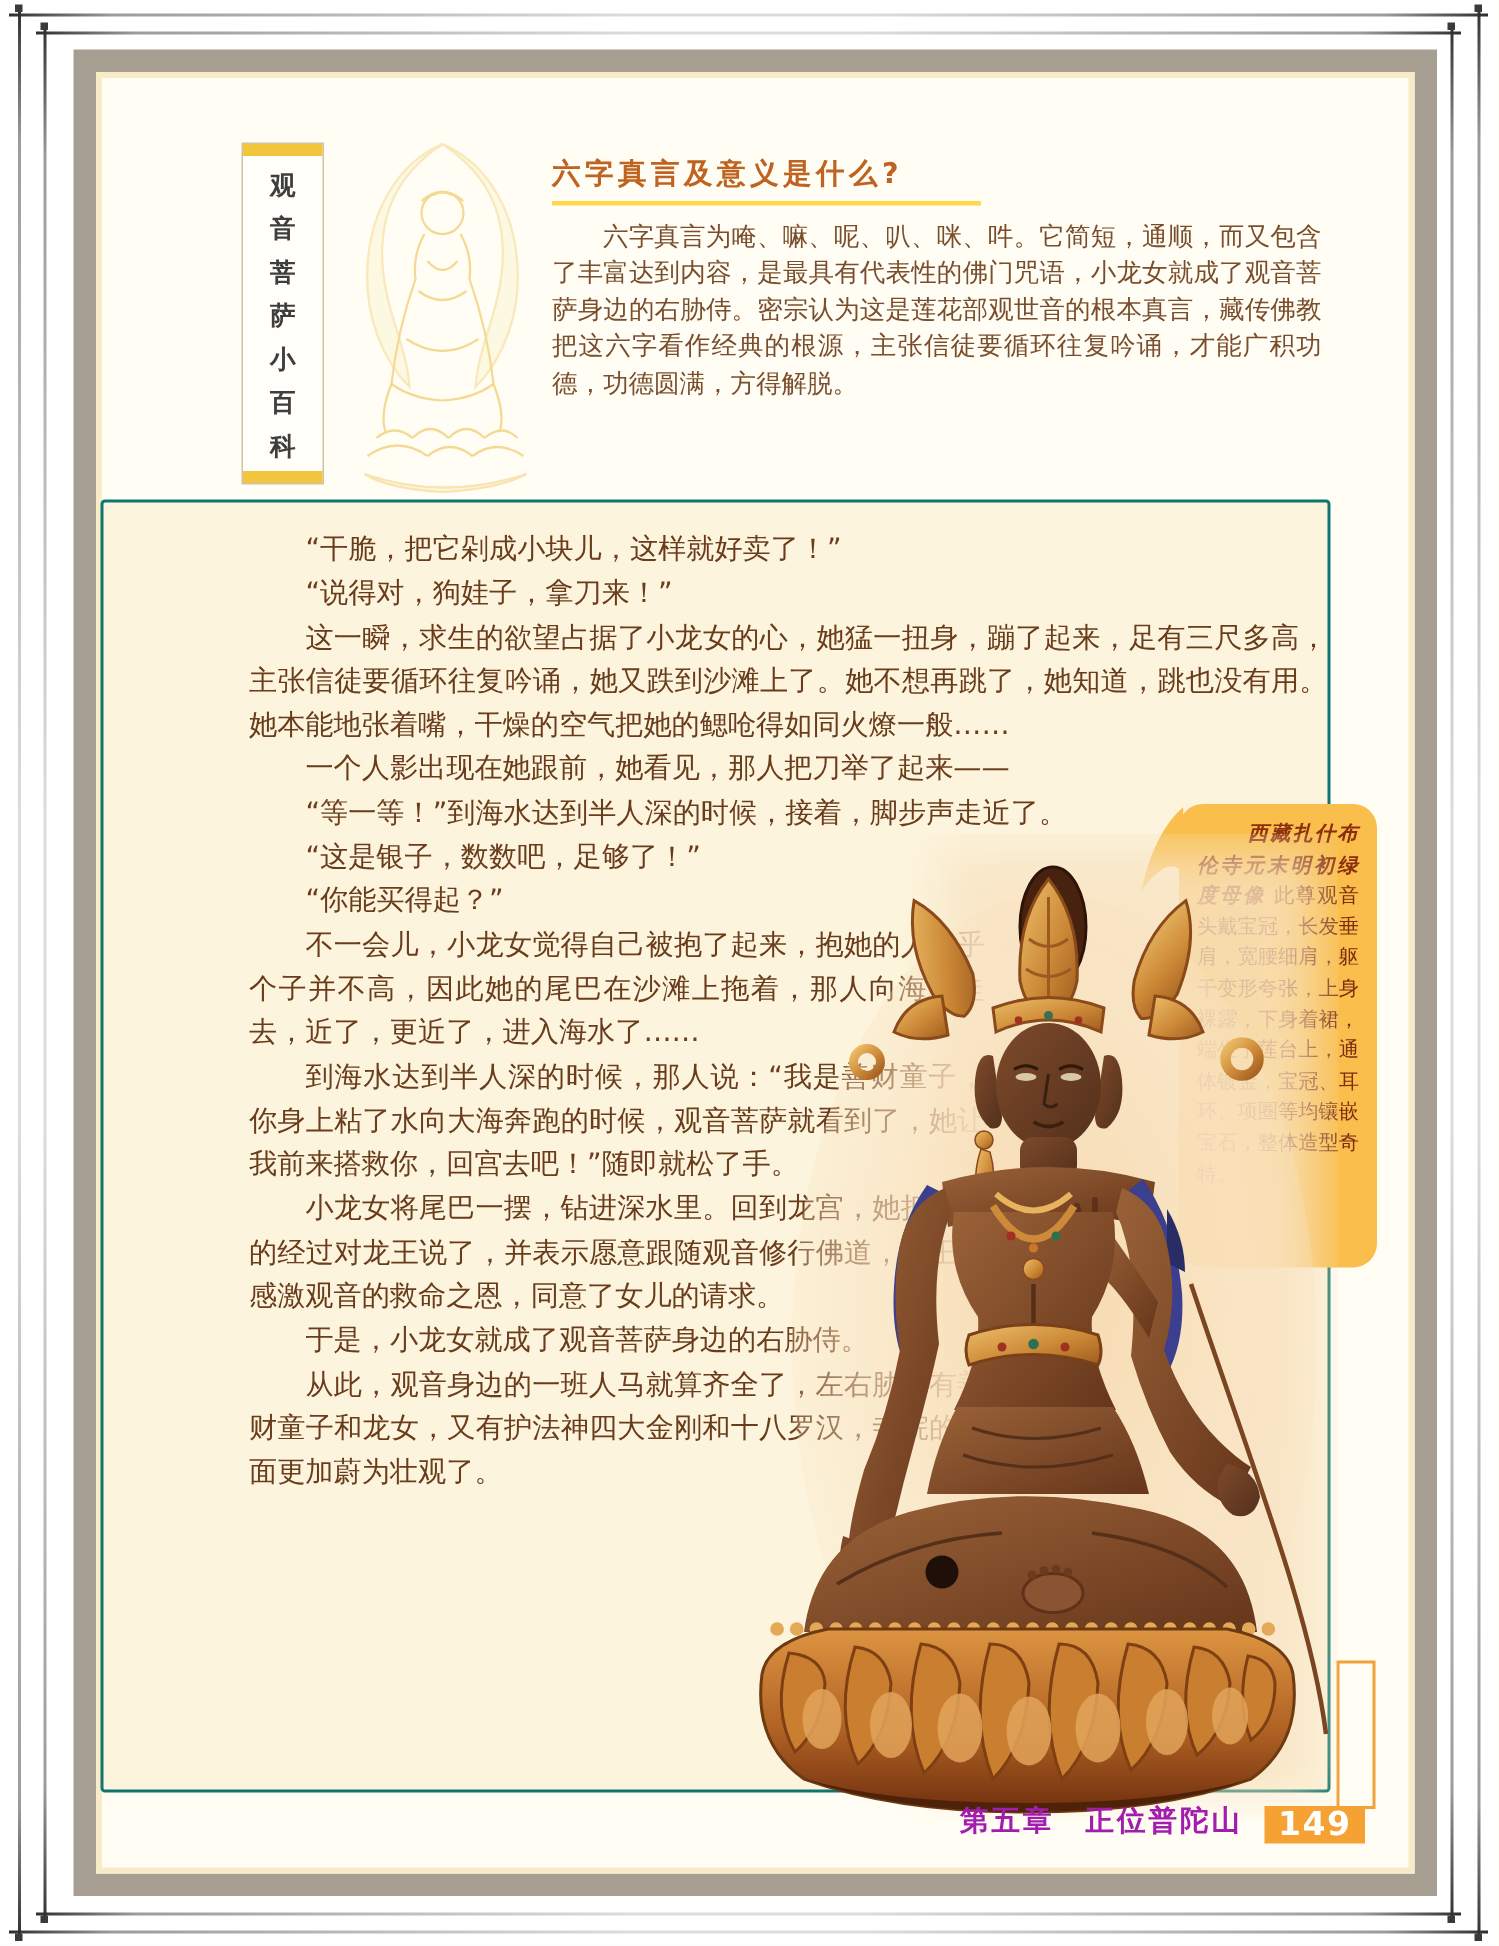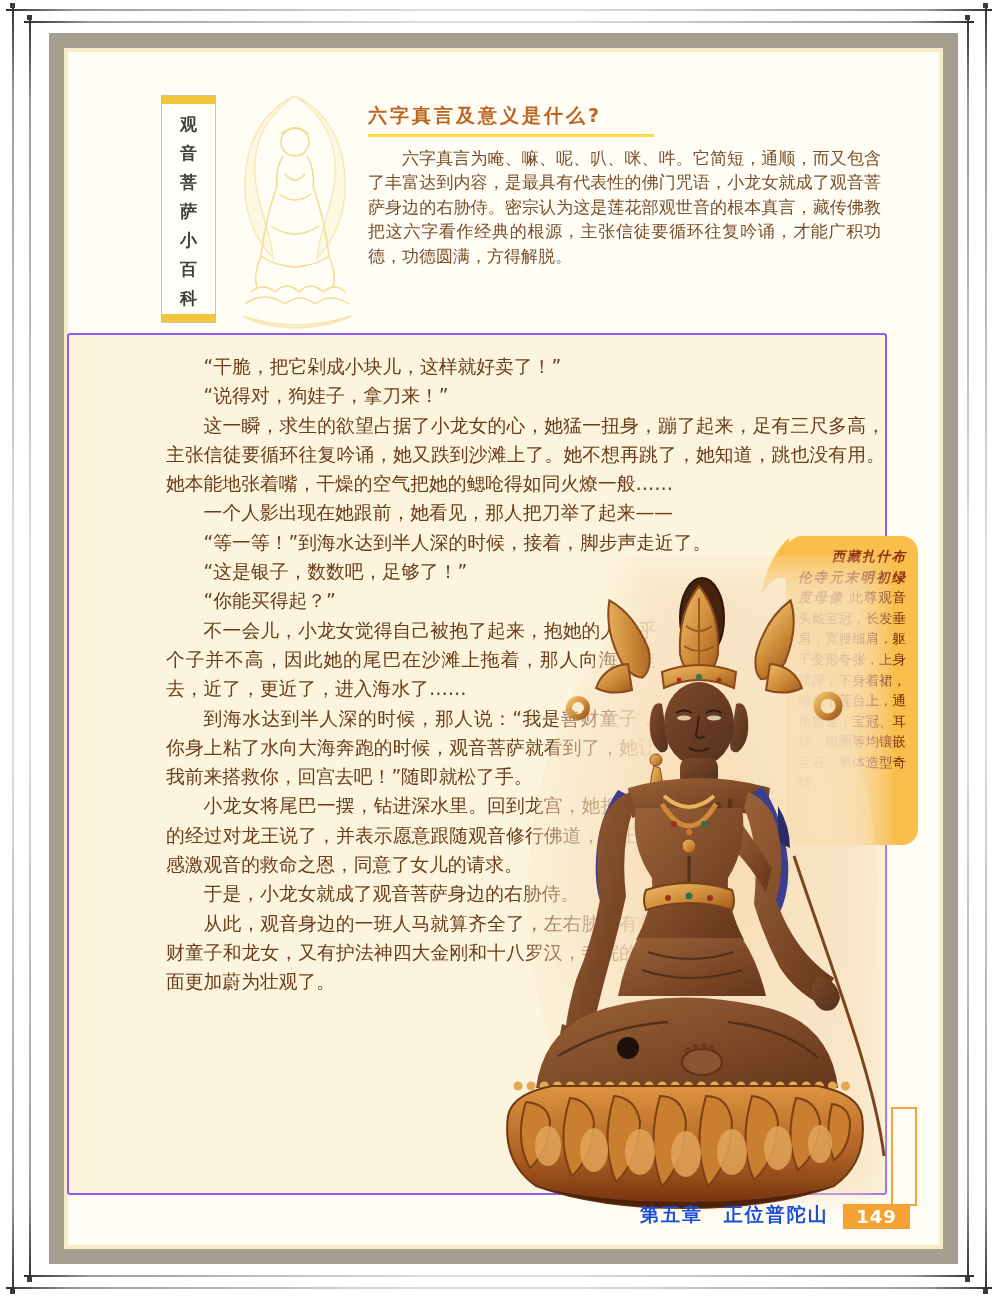--- a/index.html
+++ b/index.html
@@ -35,34 +35,34 @@
 
   
   .qa{position:absolute;left:368px;top:103px;width:513px;}
   .qa h2{margin:0;font-size:19px;font-weight:bold;color:#bf6420;letter-spacing:3px;}
   .qa .rule{height:3px;background:#ffd94a;margin-top:5px;width:286px;}
   .qa p{margin:9px 0 0 0;font-size:17px;line-height:24.4px;color:#7a4e2c;
         text-align:justify;text-indent:2em;}
 
   
   .storybox{position:absolute;left:67px;top:333px;width:820px;height:862px;
-            background:#fcf4dc;border:2px solid #8b5cf6;border-radius:3px;box-sizing:border-box;}
+            background:#fcf4dc;border:2px solid #0f766e;border-radius:3px;box-sizing:border-box;}
   .story{position:absolute;left:97px;top:17px;width:719px;
          font-size:18.8px;line-height:29.3px;color:#6a3c1c;text-align:justify;}
   .story p{margin:0;text-indent:2em;}
   .wrapspacer{float:right;width:228px;height:620px;}
 
   
   .strip{position:absolute;left:891px;top:1107px;width:26px;height:99px;
          background:#fffdf4;border:2px solid #f2a238;box-sizing:border-box;z-index:1;}
   .badge{position:absolute;left:843px;top:1204px;width:67px;height:25px;background:#f5a133;
-         color:#ffffff;font-size:18px;font-weight:bold;text-align:center;line-height:25px;
+         color:#ffffff;font-size:22px;font-weight:bold;text-align:center;line-height:25px;
          letter-spacing:1px;z-index:4;}
   .chapterline{position:absolute;left:640px;top:1201px;height:26px;line-height:26px;z-index:4;
-               color:#1d4ed8;font-size:19px;font-weight:bold;letter-spacing:2px;white-space:nowrap;}
+               color:#a21caf;font-size:19px;font-weight:bold;letter-spacing:2px;white-space:nowrap;}
   .chapterline .sec{margin-left:12px;}
 
   
   .callout{position:absolute;left:786px;top:536px;width:132px;height:309px;
            background:#f9be4c;border-radius:16px;box-sizing:border-box;
            padding:10px 12px 8px 12px;z-index:2;
            font-size:13.5px;line-height:20.6px;color:#7e2b0e;text-align:justify;}
   .callout .tail{position:absolute;left:-25px;top:2px;}
   .callout .ctitle{font-weight:bold;font-style:italic;color:#8a2e0e;
                    display:inline;letter-spacing:1px;}

